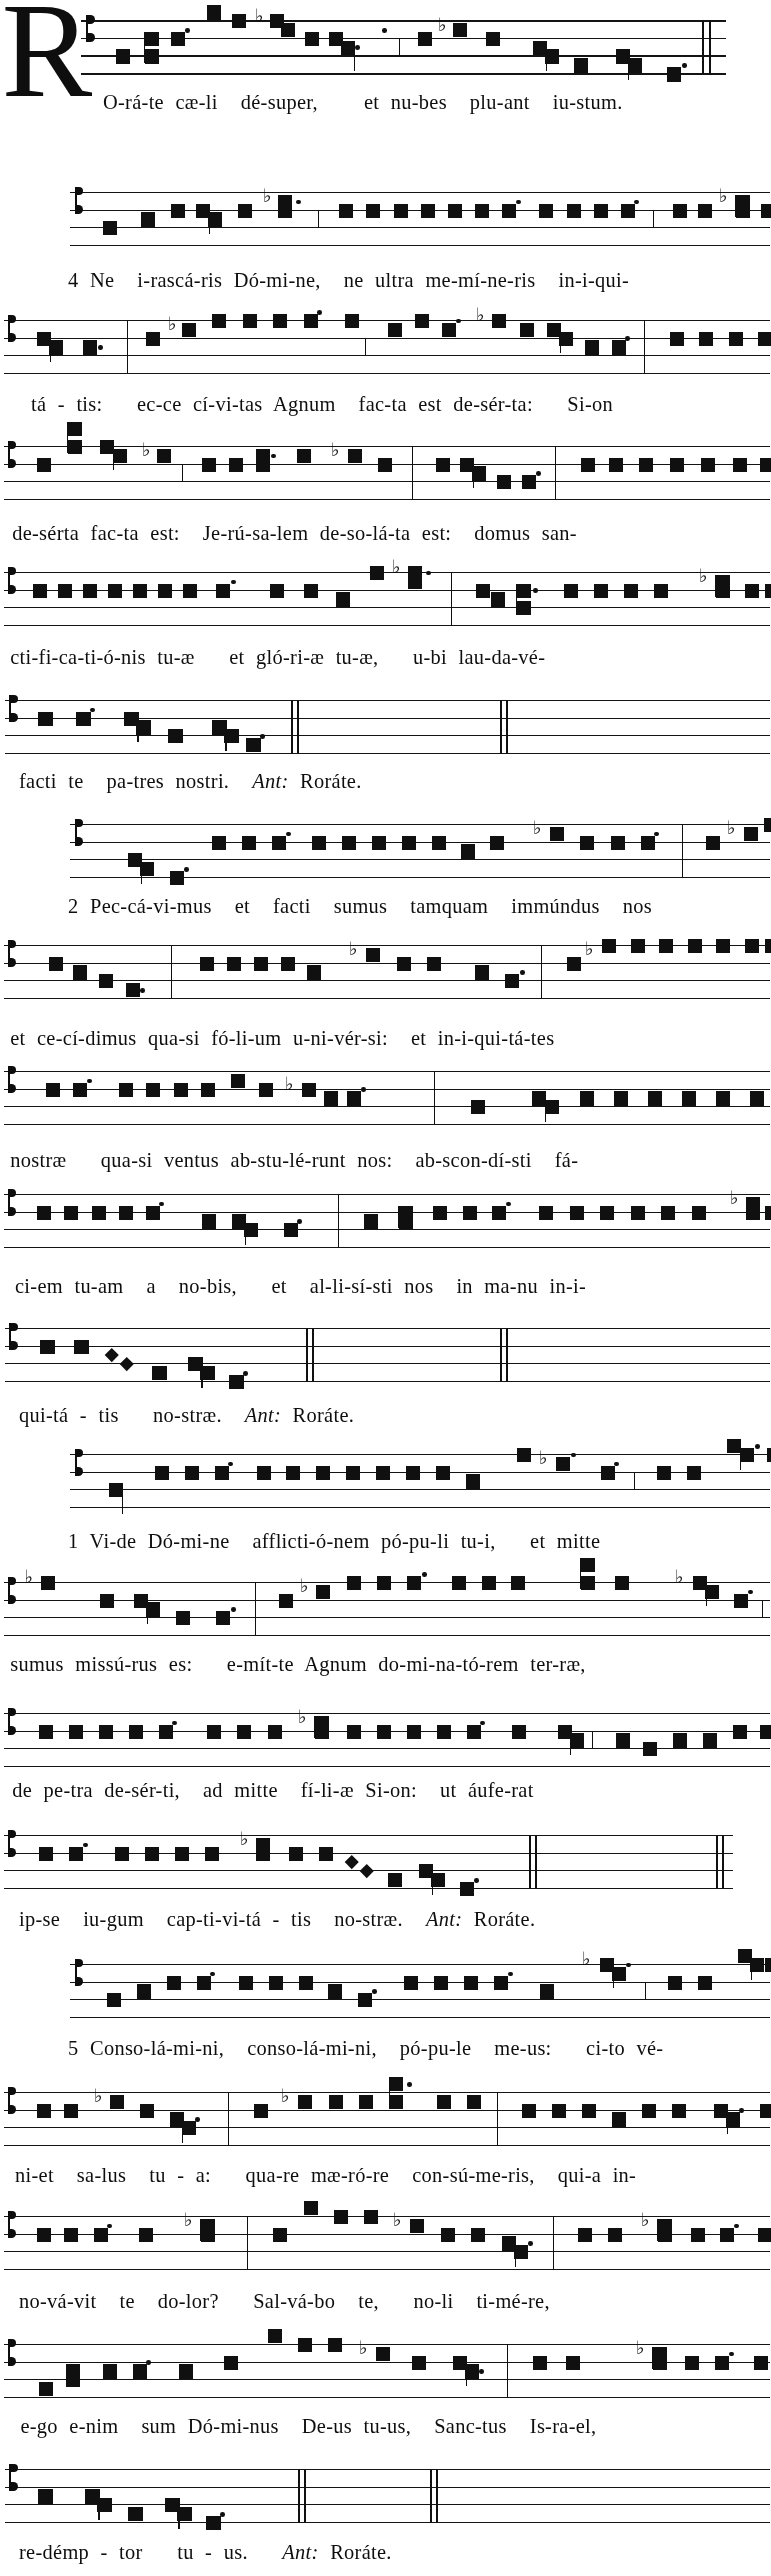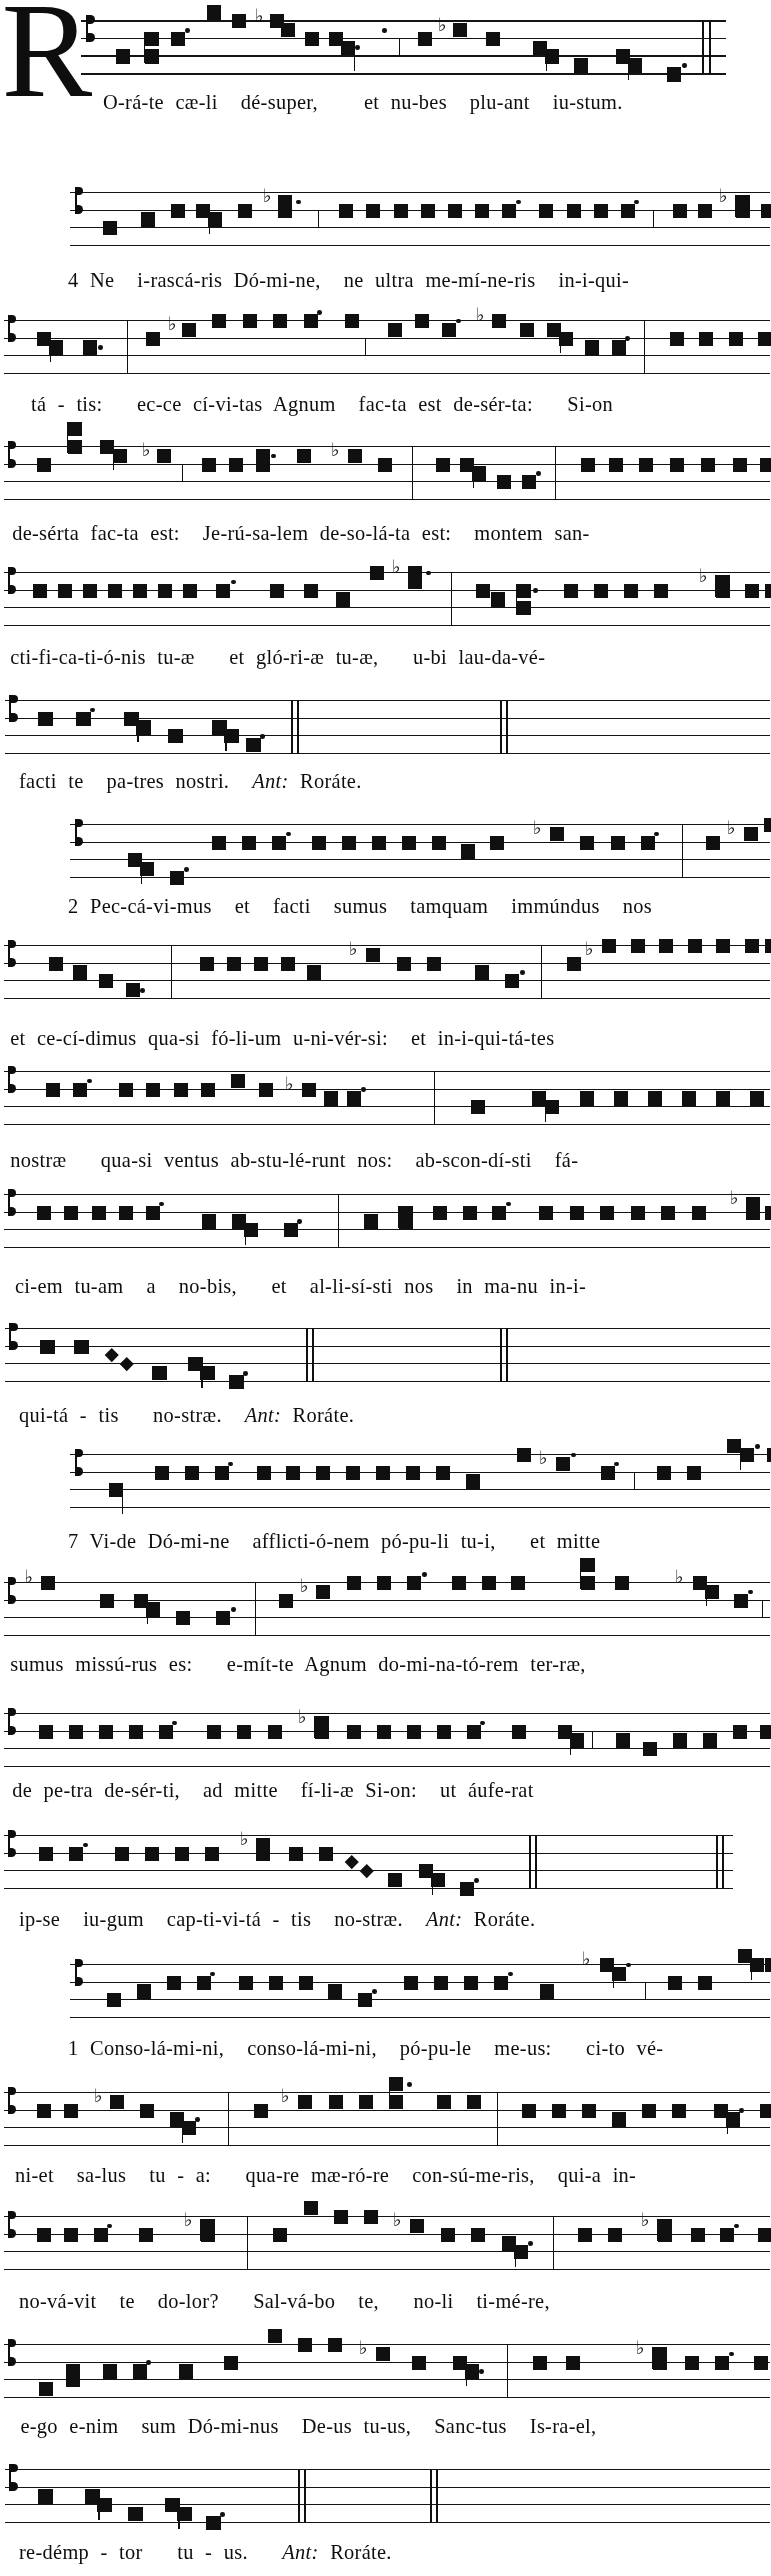--- a/index.html
+++ b/index.html
@@ -192,21 +192,21 @@
         <div class="dot" style="left: 532px; top: 25px;"></div>
         <div class="bar" style="left: 551px; top: 0px; height: 54px;"></div>
         <div class="note" style="left: 577px; top: 11.5px;"></div>
         <div class="note" style="left: 605px; top: 11.5px;"></div>
         <div class="note" style="left: 635px; top: 11.5px;"></div>
         <div class="note" style="left: 666px; top: 11.5px;"></div>
         <div class="note" style="left: 697px; top: 11.5px;"></div>
         <div class="note" style="left: 729px; top: 11.5px;"></div>
         <div class="note" style="left: 756px; top: 11.5px;"></div>
       </div>
-      <div class="lyric" style="left: 12.2px; top: 522px;"><span>de-sérta fac-ta est:  Je-rú-sa-lem de-so-lá-ta est:  montem san-</span></div>
+      <div class="lyric" style="left: 12.2px; top: 522px;"><span>de-sérta fac-ta est:  Je-rú-sa-lem de-so-lá-ta est:  domus san-</span></div>
       <div class="staff" style="left: 4.1px; top: 572px; width: 766px; height: 54px;">
         <div class="sline" style="top: 0px;"></div>
         <div class="sline" style="top: 17.6px;"></div>
         <div class="sline" style="top: 35px;"></div>
         <div class="sline" style="top: 53px;"></div>
         <div class="clef" style="left: 4.1px; top: -5.4px;"></div>
         <div class="note" style="left: 28.5px; top: 11.5px;"></div>
         <div class="note" style="left: 54px; top: 11.5px;"></div>
         <div class="note" style="left: 79px; top: 11.5px;"></div>
         <div class="note" style="left: 104px; top: 11.5px;"></div>
@@ -461,21 +461,21 @@
         <div class="dot" style="left: 544px; top: 7.5px;"></div>
         <div class="bar" style="left: 564px; top: 17.6px; height: 18.3px;"></div>
         <div class="note" style="left: 587px; top: 11.5px;"></div>
         <div class="note" style="left: 617px; top: 11.5px;"></div>
         <div class="note" style="left: 657px; top: -15px;"></div>
         <div class="stem" style="left: 670px; top: -3.4px; height: 19px;"></div>
         <div class="note" style="left: 670px; top: -6.1px;"></div>
         <div class="dot" style="left: 685px; top: -10.2px;"></div>
         <div class="note" style="left: 697px; top: -6.1px;"></div>
       </div>
-      <div class="lyric" style="left: 68px; top: 1530px;"><span>7 Vi-de Dó-mi-ne  afflicti-ó-nem pó-pu-li tu-i,   et mitte</span></div>
+      <div class="lyric" style="left: 68px; top: 1530px;"><span>1 Vi-de Dó-mi-ne  afflicti-ó-nem pó-pu-li tu-i,   et mitte</span></div>
       <div class="staff" style="left: 4.1px; top: 1582px; width: 766px; height: 54px;">
         <div class="sline" style="top: 0px;"></div>
         <div class="sline" style="top: 17.6px;"></div>
         <div class="sline" style="top: 35px;"></div>
         <div class="sline" style="top: 53px;"></div>
         <div class="clef" style="left: 4.1px; top: -5.4px;"></div>
         <div class="flat" style="left: 20.4px; top: -13.6px;">♭</div>
         <div class="note" style="left: 37px; top: -6.1px;"></div>
         <div class="note" style="left: 96px; top: 11.5px;"></div>
         <div class="note" style="left: 130px; top: 11.5px;"></div>
@@ -608,21 +608,21 @@
         <div class="note" style="left: 542px; top: 2.7px;"></div>
         <div class="dot" style="left: 556px; top: -1.4px;"></div>
         <div class="bar" style="left: 575px; top: 17.6px; height: 18.3px;"></div>
         <div class="note" style="left: 598px; top: 11.5px;"></div>
         <div class="note" style="left: 628px; top: 11.5px;"></div>
         <div class="note" style="left: 668px; top: -15px;"></div>
         <div class="stem" style="left: 681px; top: -3.4px; height: 19px;"></div>
         <div class="note" style="left: 680px; top: -6.1px;"></div>
         <div class="note" style="left: 695px; top: -6.1px;"></div>
       </div>
-      <div class="lyric" style="left: 68px; top: 2037px;"><span>1 Conso-lá-mi-ni,  conso-lá-mi-ni,  pó-pu-le  me-us:   ci-to vé-</span></div>
+      <div class="lyric" style="left: 68px; top: 2037px;"><span>5 Conso-lá-mi-ni,  conso-lá-mi-ni,  pó-pu-le  me-us:   ci-to vé-</span></div>
       <div class="staff" style="left: 4.1px; top: 2092px; width: 766px; height: 54px;">
         <div class="sline" style="top: 0px;"></div>
         <div class="sline" style="top: 17.6px;"></div>
         <div class="sline" style="top: 35px;"></div>
         <div class="sline" style="top: 53px;"></div>
         <div class="clef" style="left: 4.1px; top: -5.4px;"></div>
         <div class="note" style="left: 33px; top: 11.5px;"></div>
         <div class="note" style="left: 60px; top: 11.5px;"></div>
         <div class="flat" style="left: 90px; top: -4.7px;">♭</div>
         <div class="note" style="left: 106px; top: 2.7px;"></div>

